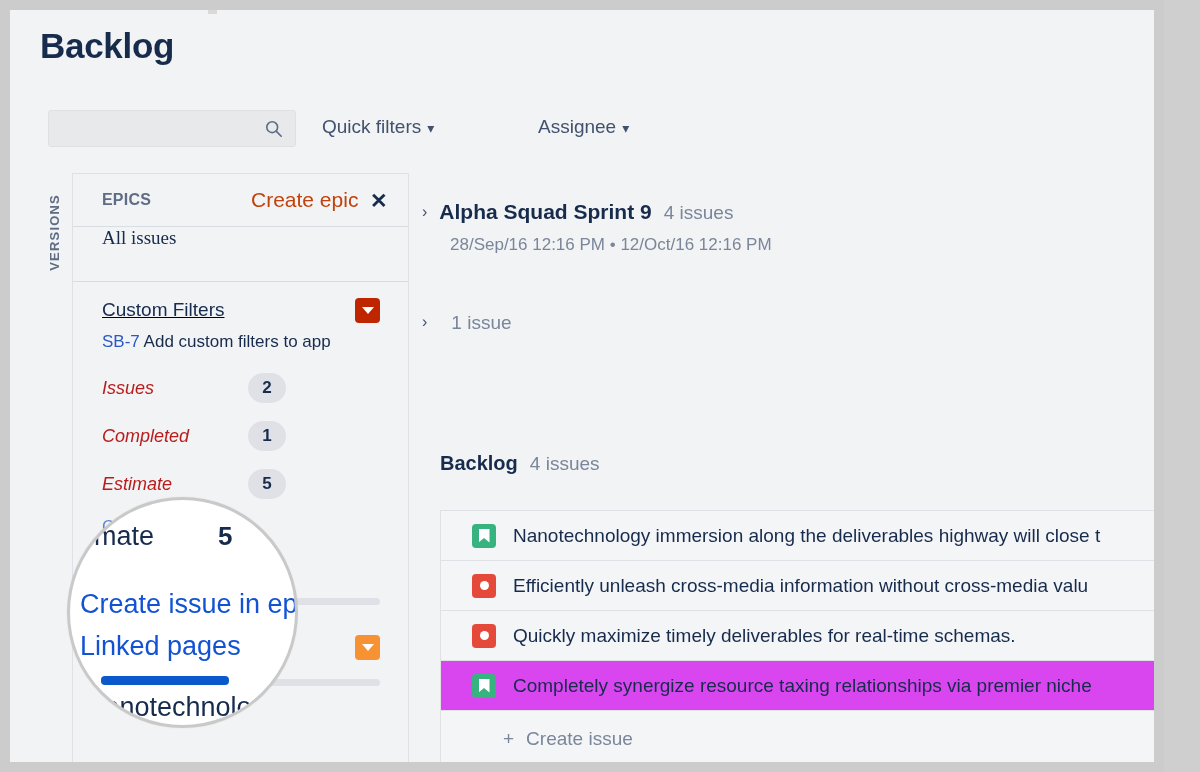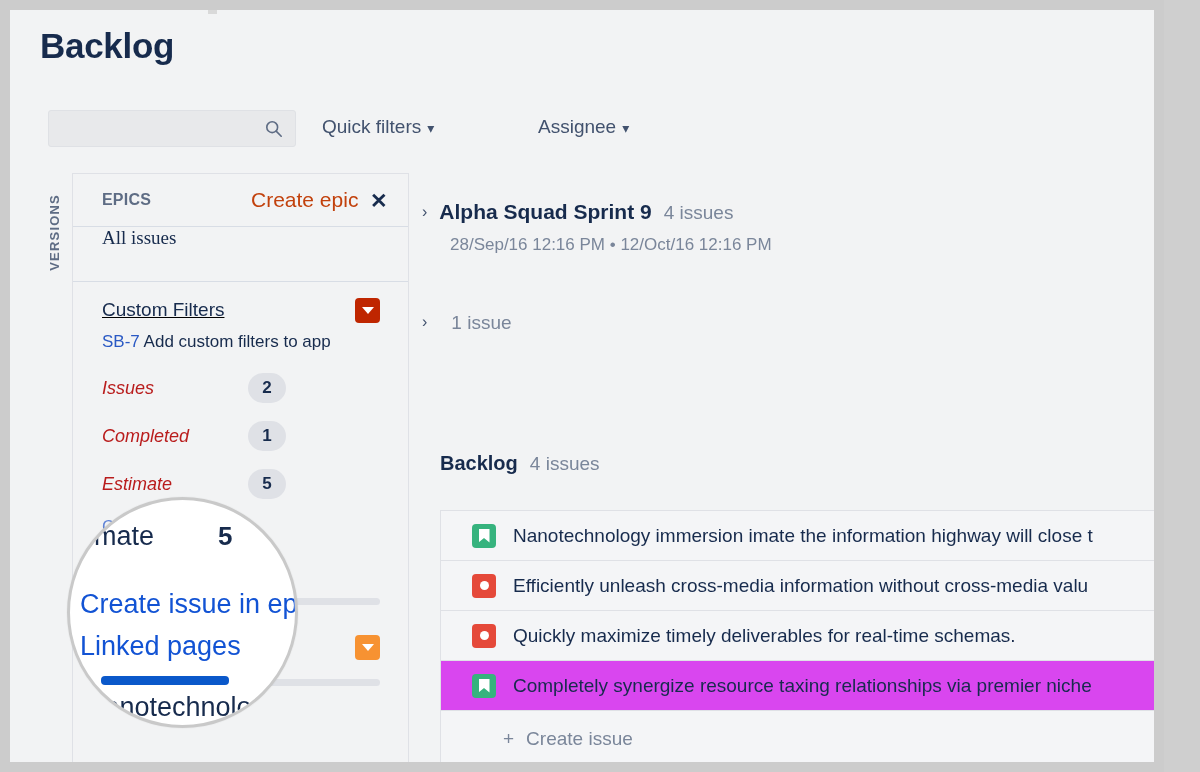--- a/index.html
+++ b/index.html
@@ -413,21 +413,21 @@
         <span class="bt">Backlog</span>
         <span class="bc">4 issues</span>
       </div>
 
       <div class="issue-table">
 
         <div class="issue-row">
           <div class="issue-icon story">
               <div class="glyph-bookmark"></div>
             </div>
-          <div class="issue-title">Nanotechnology immersion imate the information highway will close t</div>
+          <div class="issue-title">Nanotechnology immersion along the deliverables highway will close t</div>
         </div>
 
         <div class="issue-row">
           <div class="issue-icon bug">
               <div class="glyph-dot"></div>
             </div>
           <div class="issue-title">Efficiently unleash cross-media information without cross-media valu</div>
         </div>
 
         <div class="issue-row">

